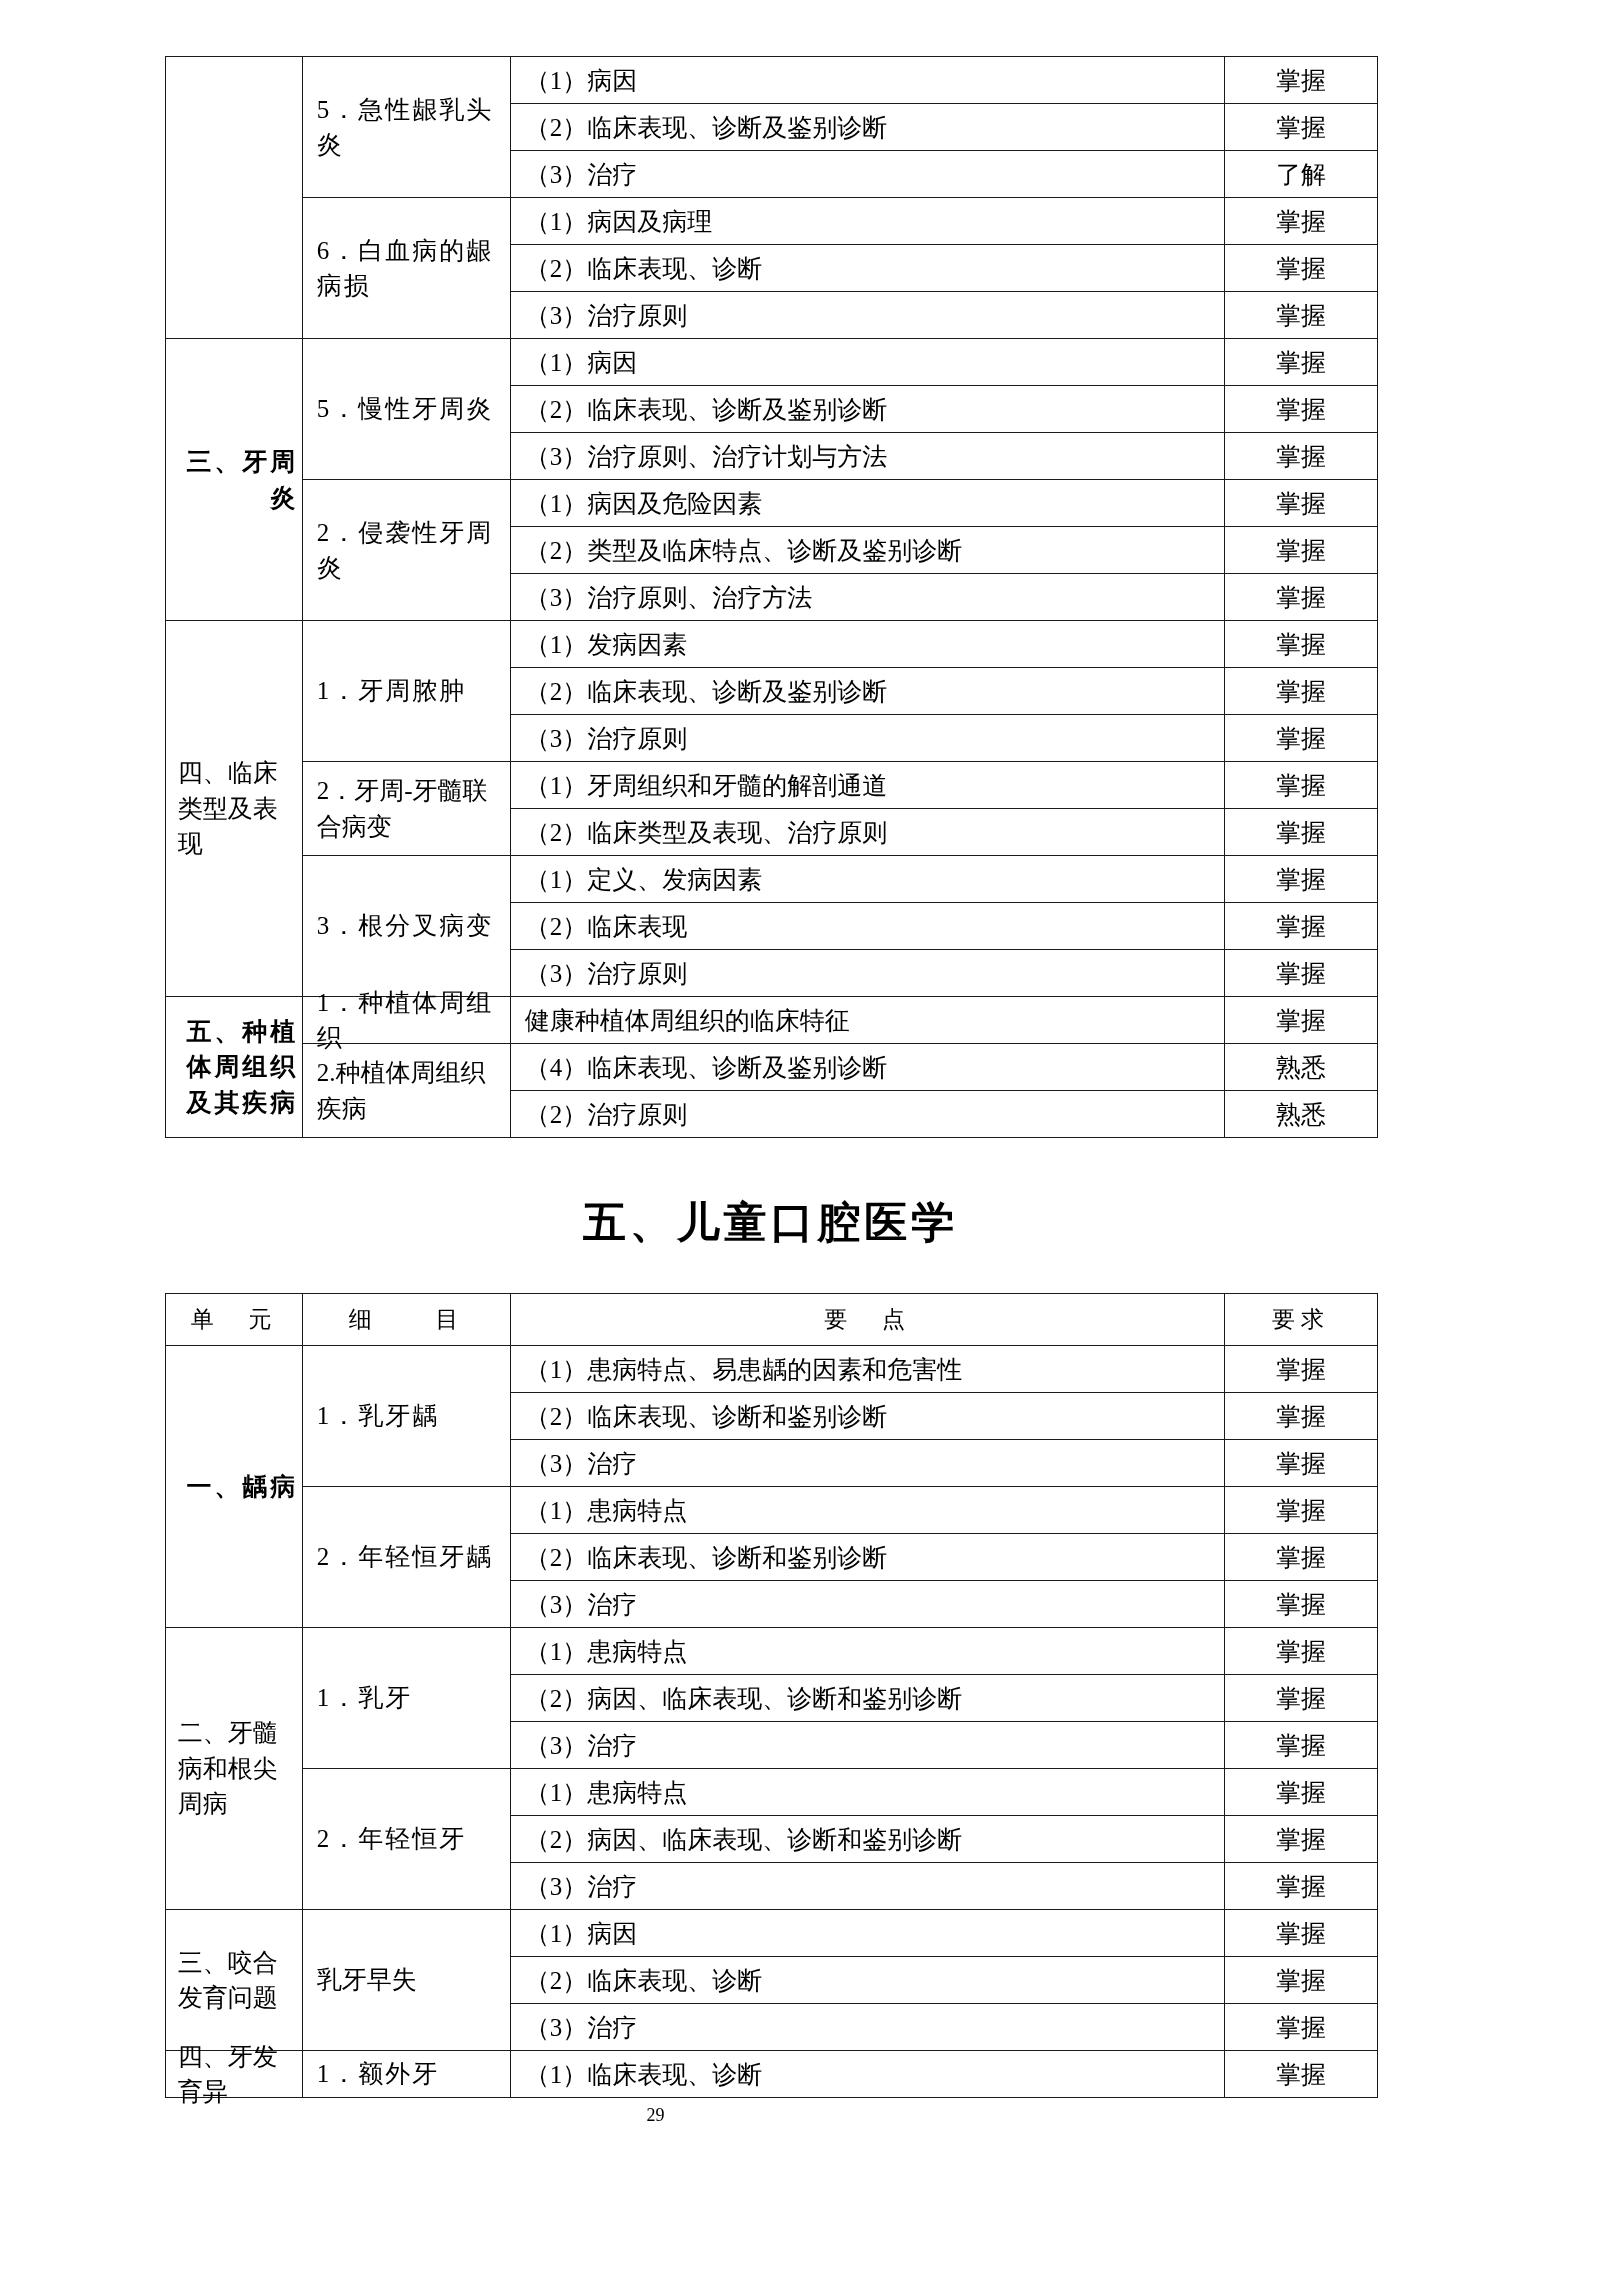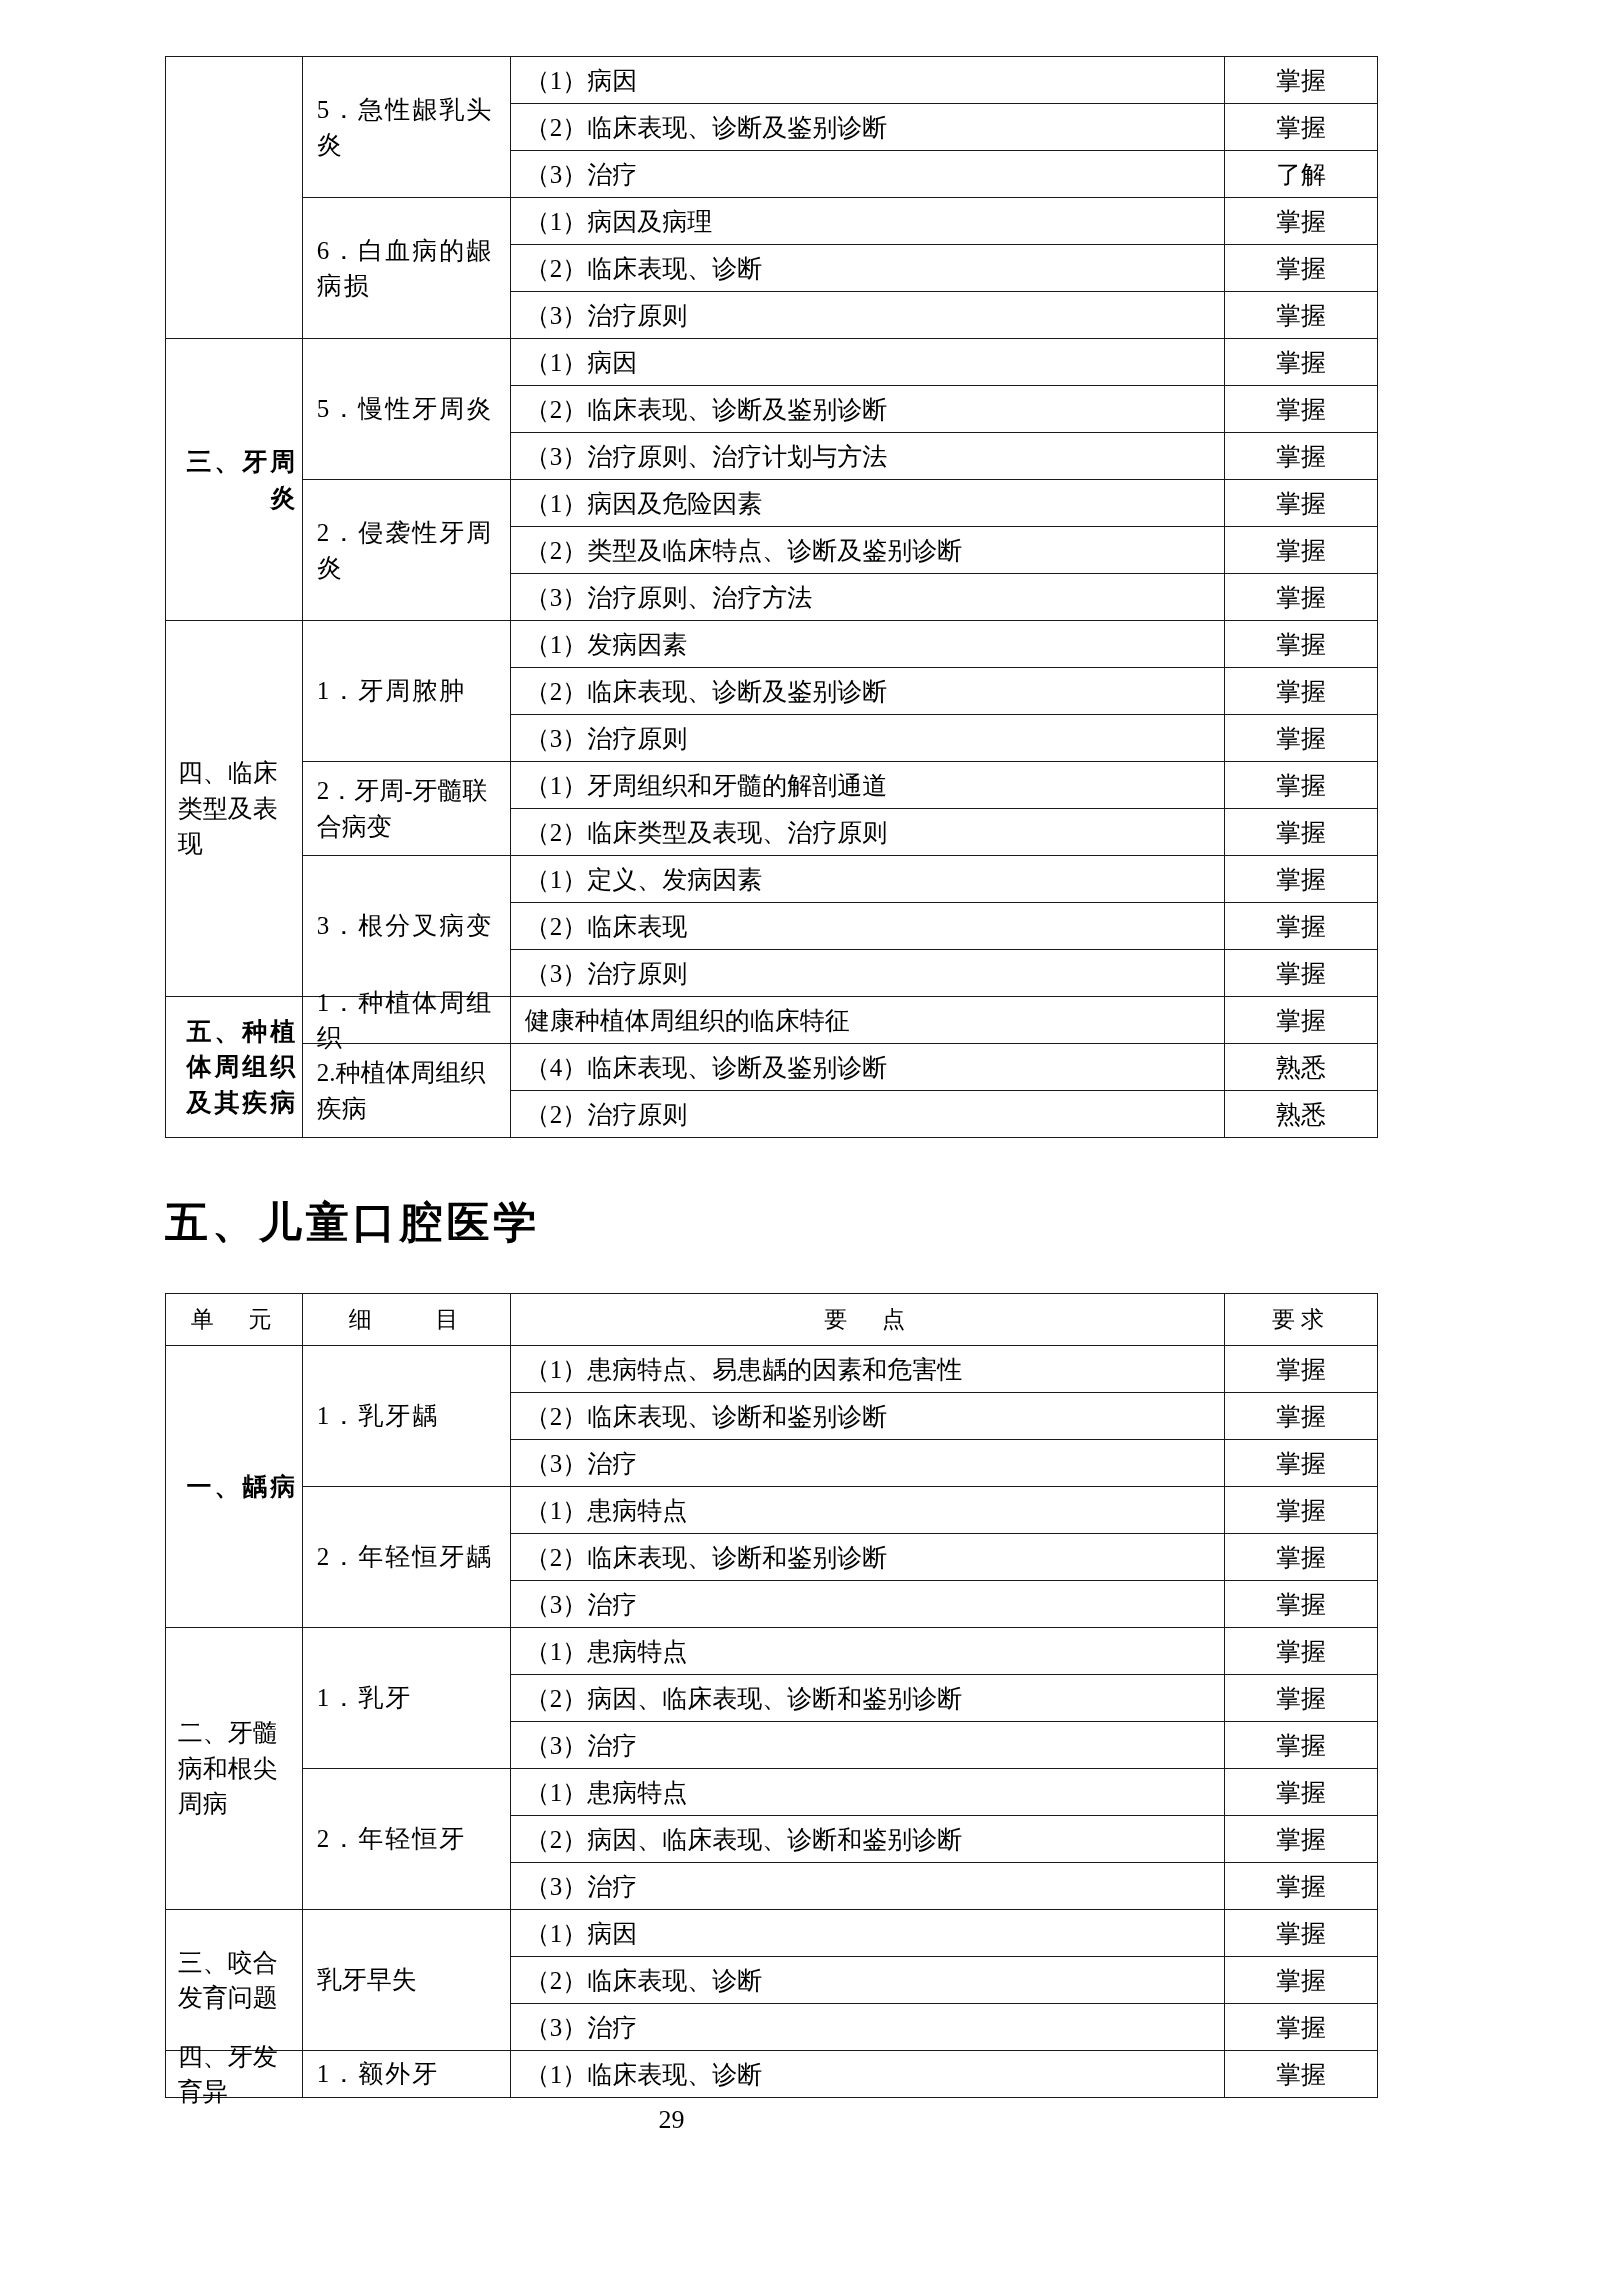--- a/index.html
+++ b/index.html
@@ -86,37 +86,37 @@
     height: 51px;
     text-align: center;
     font-weight: bold;
     font-size: 23px;
     letter-spacing: 5.9px;
     font-family: "Liberation Sans", "DejaVu Sans", sans-serif;
   }
   th.hdr span { display: inline-block; }
 
   .section-title {
-    text-align: left;
+    text-align: center;
     font-weight: bold;
     font-size: 43px;
     letter-spacing: 3.9px;
     font-family: "Liberation Sans", "DejaVu Sans", sans-serif;
     margin: 0;
   }
   .gap-a { height: 56px; }
   .gap-b { height: 41px; }
 
   .page-number {
     position: absolute;
     top: 2105px;
-    left: 16px;
+    left: 0;
     width: 1311px;
     text-align: center;
-    font-size: 26px;
+    font-size: 18px;
     font-family: "Liberation Serif", "DejaVu Serif", serif;
   }
 </style>
 </head>
 <body>
 
 <div class="page">
   <div class="content">
 
     <div class="gap-a"></div>

